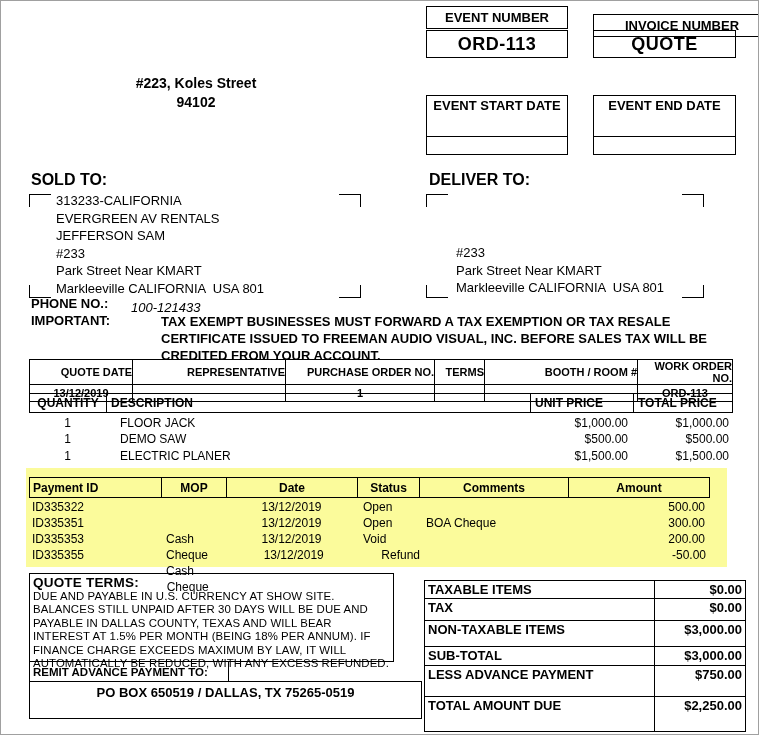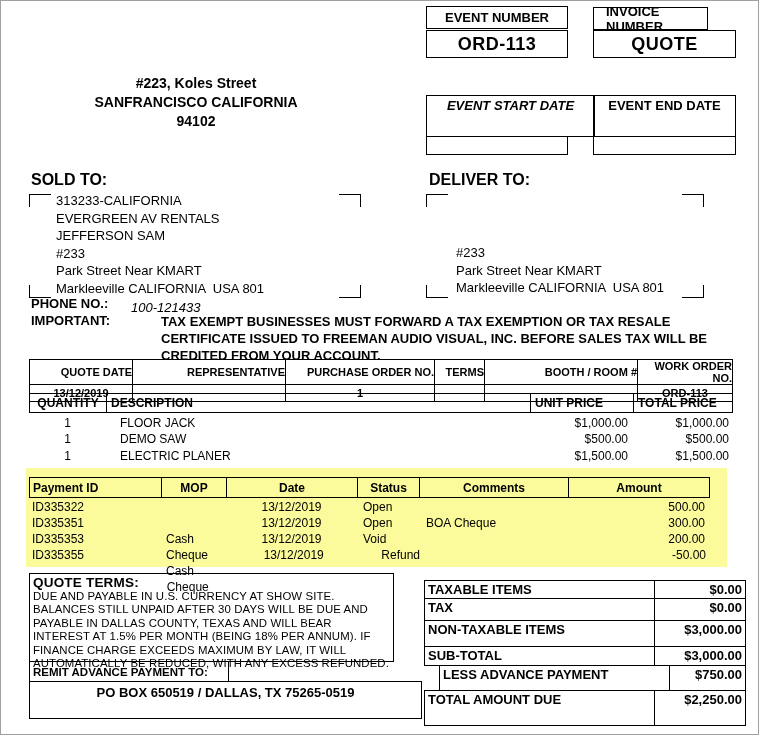--- a/index.html
+++ b/index.html
@@ -47,52 +47,51 @@
   .terms-box{padding:1px 3px 0 3px;}
   .terms-title{font-size:13.5px;font-weight:bold;letter-spacing:.2px;}
   .terms-text{font-size:11.4px;line-height:13.4px;letter-spacing:.1px;}
   .remit-box{font-size:11.5px;font-weight:bold;display:flex;align-items:center;padding-left:3px;}
   .freeman-box{font-size:13px;font-weight:bold;text-align:center;line-height:17px;padding-top:2px;}
   .totals{position:absolute;left:423px;top:579px;width:322px;}
   .t-row{border:1px solid #000;box-sizing:border-box;display:flex;font-weight:bold;font-size:13px;}
   .t-row + .t-row{margin-top:-1px;}
   .t-label{width:230px;box-sizing:border-box;border-right:1px solid #000;padding:1px 0 0 3px;}
   .t-value{flex:1;text-align:right;padding:1px 3px 0 0;}
-  .h19{height:19px;} .h23{height:23px;} .h27{height:27px;} .h20{height:20px;} .h18{height:26px;margin-left:15px;} .h36{height:36px;}
+  .h19{height:19px;} .h23{height:23px;} .h27{height:27px;} .h20{height:20px;} .h18{height:32px;} .h36{height:36px;}
 </style>
 </head>
 <body>
 
 <div class="page">
 
   <div class="box hdr-box" style="left:425px;top:5px;width:142px;height:23px;">
       <span>EVENT NUMBER</span>
     </div>
   <div class="box val-box" style="left:425px;top:29px;width:142px;height:28px;">
       <span>ORD-113</span>
     </div>
-  <div class="box hdr-box" style="left:592px;top:6px;width:115px;height:23px;padding-left:12px;">
+  <div class="box hdr-box" style="left:592px;top:13px;width:166px;height:23px;padding-left:12px;">
       <span>INVOICE NUMBER</span>
     </div>
   <div class="box val-box" style="left:592px;top:29px;width:143px;height:28px;">
       <span>QUOTE</span>
     </div>
 
-  <div class="box hdr-box top" style="left:425px;top:94px;width:169px;height:42px;font-style:italic;">
+  <div class="box hdr-box top" style="left:425px;top:94px;width:142px;height:42px;">
       <span>EVENT START DATE</span>
     </div>
   <div class="box" style="left:425px;top:135px;width:142px;height:19px;"><span></span></div>
   <div class="box hdr-box top" style="left:592px;top:94px;width:143px;height:42px;">
       <span>EVENT END DATE</span>
     </div>
   <div class="box" style="left:592px;top:135px;width:143px;height:19px;"><span></span></div>
 
   <div class="abs center b" style="left:30px;top:73px;width:330px;font-size:14px;line-height:19px;">
     <div>#223, Koles Street</div>
-    <div>SANFRANCISCO CALIFORNIA</div>
     <div>94102</div>
   </div>
 
   <div class="abs b" style="left:30px;top:170px;font-size:16px;">SOLD TO:</div>
   <div class="bracket br-tl" style="left:28px;top:193px;"></div>
   <div class="bracket br-tr" style="left:338px;top:193px;"></div>
   <div class="bracket br-bl" style="left:28px;top:284px;"></div>
   <div class="bracket br-br" style="left:338px;top:284px;"></div>
   <div class="abs" style="left:55px;top:191px;">
     <div class="addr-line">313233-CALIFORNIA</div>

